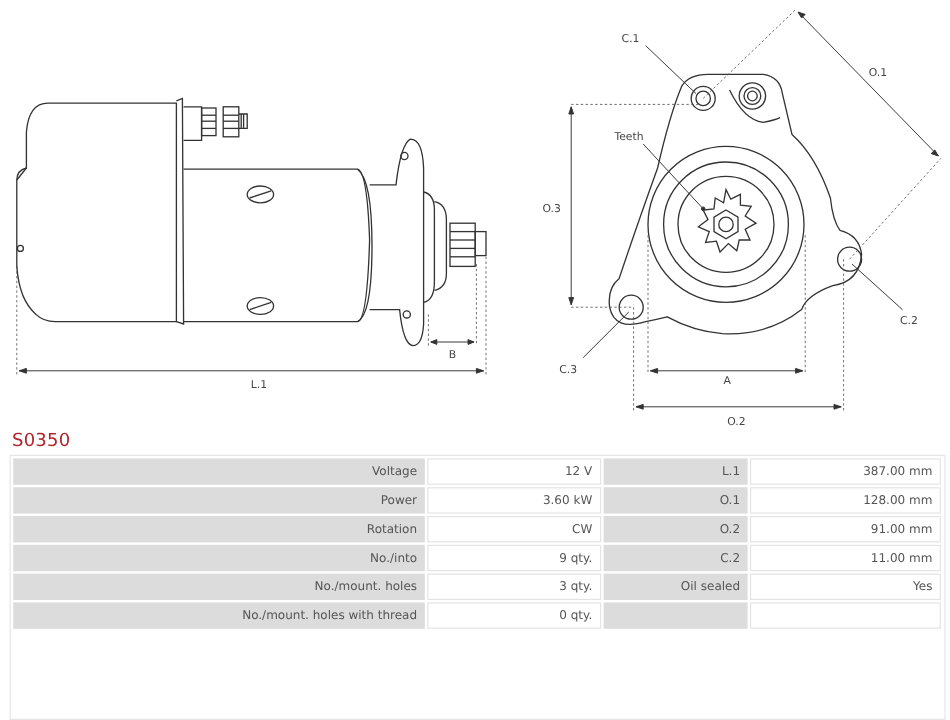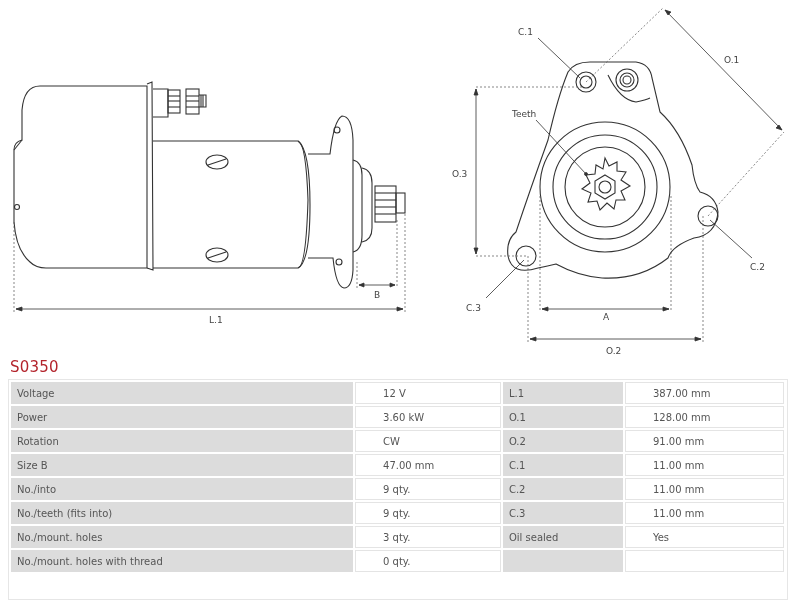--- a/index.html
+++ b/index.html
@@ -2,21 +2,21 @@
 <html><head>
 <meta charset="utf-8">
 <style>
   html, body { margin: 0; padding: 0; background: #ffffff; }
   body { width: 792px; height: 600px; position: relative; overflow: hidden; font-family: "DejaVu Sans", sans-serif; color: #555; }
   .drawing { position: absolute; left: 0; top: 0; width: 792px; height: 355px; }
   .drawing svg { width: 792px; height: 355px; display: block; }
   .dim-label { font-family: "DejaVu Sans", sans-serif; font-size: 9px; fill: #444; }
   .part-title { position: absolute; left: 10px; top: 358px; font-size: 15px; color: #b3242c; letter-spacing: 0.2px; }
   .specs { position: absolute; left: 9px; top: 380px; width: 777px; border-collapse: separate; border-spacing: 2px; }
-  .specs td { height: 20px; padding: 0 6px; font-size: 10px; color: #555; white-space: nowrap; margin-top: 13px; }
+  .specs td { height: 20px; padding: 0 6px; font-size: 10px; color: #555; text-align: right; white-space: nowrap; margin-top: 13px; }
   .specs td.lab { background: #dcdcdc; }
   .specs td.val { background: #ffffff; border: 1px solid #e4e4e4; padding-left: 27px; }
   .specs td.c1 { width: 352px; }
   .specs td.c2 { width: 118px; }
   .specs td.c3 { width: 115px; }
   .specs td.c4 { width: 132px; }
   .table-frame { position: absolute; left: 8px; top: 379px; width: 780px; height: 221px; border: 1px solid #e6e6e6; box-sizing: border-box; }
 </style>
 </head>
 <body>
@@ -172,38 +172,26 @@
       <td class="lab c3">O.1</td>
       <td class="val c4">128.00 mm</td>
     </tr>
     <tr>
       <td class="lab c1">Rotation</td>
       <td class="val c2">CW</td>
       <td class="lab c3">O.2</td>
       <td class="val c4">91.00 mm</td>
     </tr>
     <tr>
-      <td class="lab c1">Size B</td>
-      <td class="val c2">47.00 mm</td>
-      <td class="lab c3">C.1</td>
-      <td class="val c4">11.00 mm</td>
-    </tr>
-    <tr>
       <td class="lab c1">No./into</td>
       <td class="val c2">9 qty.</td>
       <td class="lab c3">C.2</td>
       <td class="val c4">11.00 mm</td>
     </tr>
     <tr>
-      <td class="lab c1">No./teeth (fits into)</td>
-      <td class="val c2">9 qty.</td>
-      <td class="lab c3">C.3</td>
-      <td class="val c4">11.00 mm</td>
-    </tr>
-    <tr>
       <td class="lab c1">No./mount. holes</td>
       <td class="val c2">3 qty.</td>
       <td class="lab c3">Oil sealed</td>
       <td class="val c4">Yes</td>
     </tr>
     <tr>
       <td class="lab c1">No./mount. holes with thread</td>
       <td class="val c2">0 qty.</td>
       <td class="lab c3"></td>
       <td class="val c4"></td>

